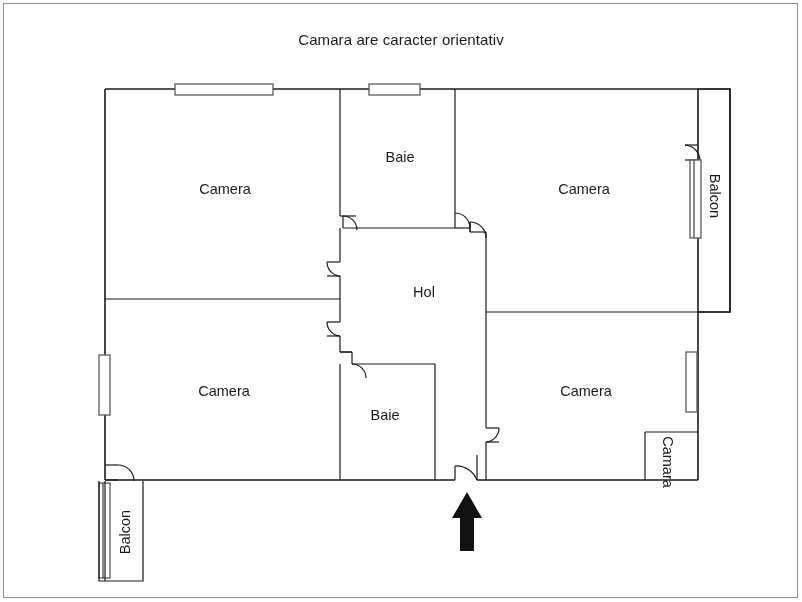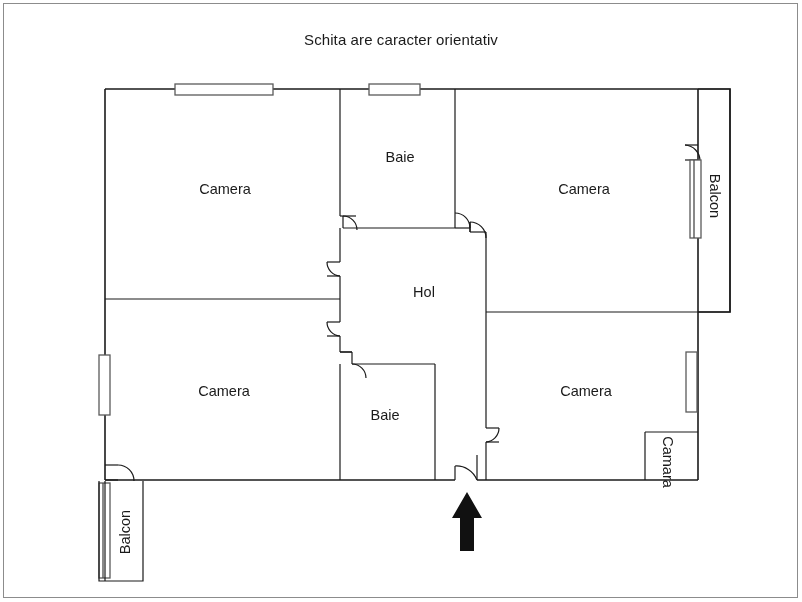--- a/index.html
+++ b/index.html
@@ -88,21 +88,21 @@
     stroke: none;
   }
 </style>
 </head>
 <body>
 
 <div id="page">
 
   <div id="outer-frame"></div>
 
-  <div id="plan-title">Schita are caracter orientativ</div>
+  <div id="plan-title">Camara are caracter orientativ</div>
 
   <svg id="plan-svg" width="802" height="602" viewBox="0 0 802 602">
 
     <g>
 
       <path class="wall" d="M105,89 L698,89"></path>
 
       <path class="wall" d="M105,89 L105,480"></path>
 
       <path class="wall" d="M105,480 L455,480"></path>

